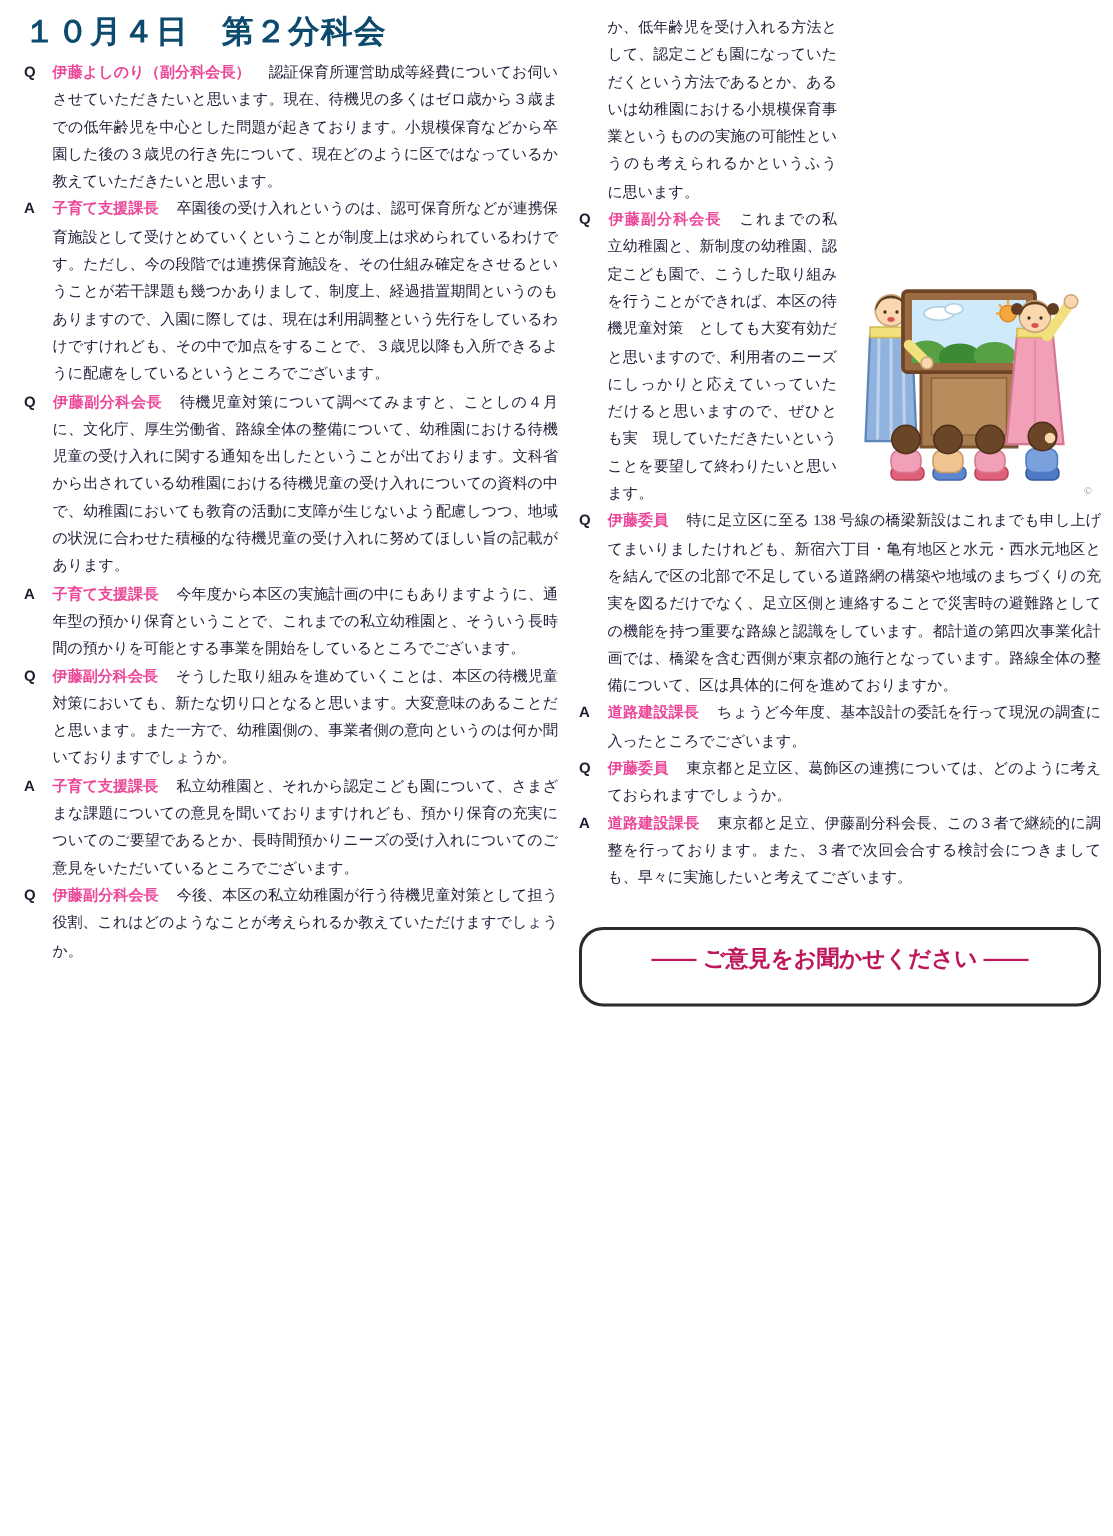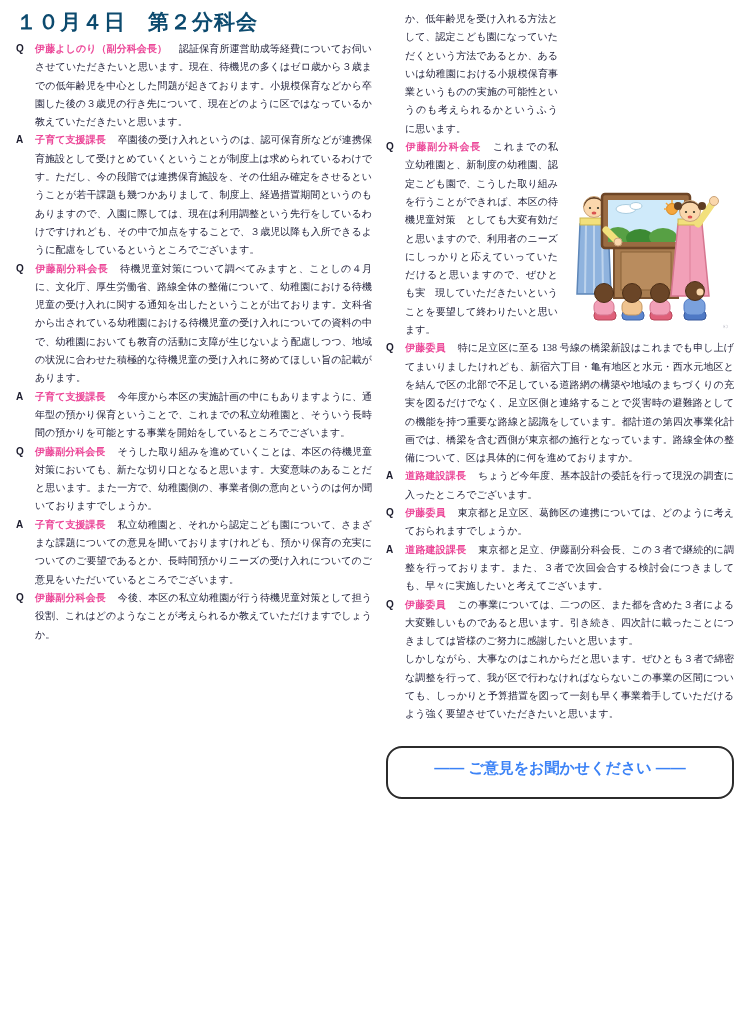--- a/index.html
+++ b/index.html
@@ -34,21 +34,21 @@
     margin:172px 0 6px 8px;padding:0;
   }
   .opinion-box{
     margin-top:22px;
     border:2.5px solid #2b2b2b;border-radius:16px;
     padding:10px 14px 12px 14px;
   }
   .box-title{
     text-align:center;text-indent:0;word-break:keep-all;
     font-family:"Liberation Sans","DejaVu Sans",sans-serif;font-weight:700;
-    font-size:15px;line-height:20px;margin-bottom:7px;color:#3b82f6;
+    font-size:15px;line-height:20px;margin-bottom:7px;color:#be185d;
   }
 </style>
 </head>
 <body>
 
 <div class="page">
 
   <div class="col col-left">
     <h1>１０月４日　第２分科会</h1>
 
@@ -150,23 +150,21 @@
 
 
     <p class="qa"><span class="mk">Q</span><span class="sp">伊藤委員</span><span>特に足立区に至る 138 号線の橋梁新設はこれまでも申し上げてまいりましたけれども、新宿六丁目・亀有地区と水元・西水元地区とを結んで区の北部で不足している道路網の構築や地域のまちづくりの充実を図るだけでなく、足立区側と連絡することで災害時の避難路としての機能を持つ重要な路線と認識をしています。都計道の第四次事業化計画では、橋梁を含む西側が東京都の施行となっています。路線全体の整備について、区は具体的に何を進めておりますか。</span></p>
 
     <p class="qa"><span class="mk">A</span><span class="sp">道路建設課長</span><span>ちょうど今年度、基本設計の委託を行って現況の調査に入ったところでございます。</span></p>
 
     <p class="qa"><span class="mk">Q</span><span class="sp">伊藤委員</span><span>東京都と足立区、葛飾区の連携については、どのように考えておられますでしょうか。</span></p>
 
     <p class="qa"><span class="mk">A</span><span class="sp">道路建設課長</span><span>東京都と足立、伊藤副分科会長、この３者で継続的に調整を行っております。また、３者で次回会合する検討会につきましても、早々に実施したいと考えてございます。</span></p>
 
-    <p class="qa"><span class="mk">Q</span><span class="sp">伊藤委員</span><span>この事業については、二つの区、また都を含めた３者による大変難しいものであると思います。引き続き、四次計に載ったことにつきましては皆様のご努力に感謝したいと思います。</span></p>
 
-    <p class="plain">しかしながら、大事なのはこれからだと思います。ぜひとも３者で綿密な調整を行って、我が区で行わなければならないこの事業の区間についても、しっかりと予算措置を図って一刻も早く事業着手していただけるよう強く要望させていただきたいと思います。</p>
 
     <div class="opinion-box">
       <p class="box-title">―― ご意見をお聞かせください ――</p>
 
     </div>
   </div>
 
 </div>
 
 </body></html>

